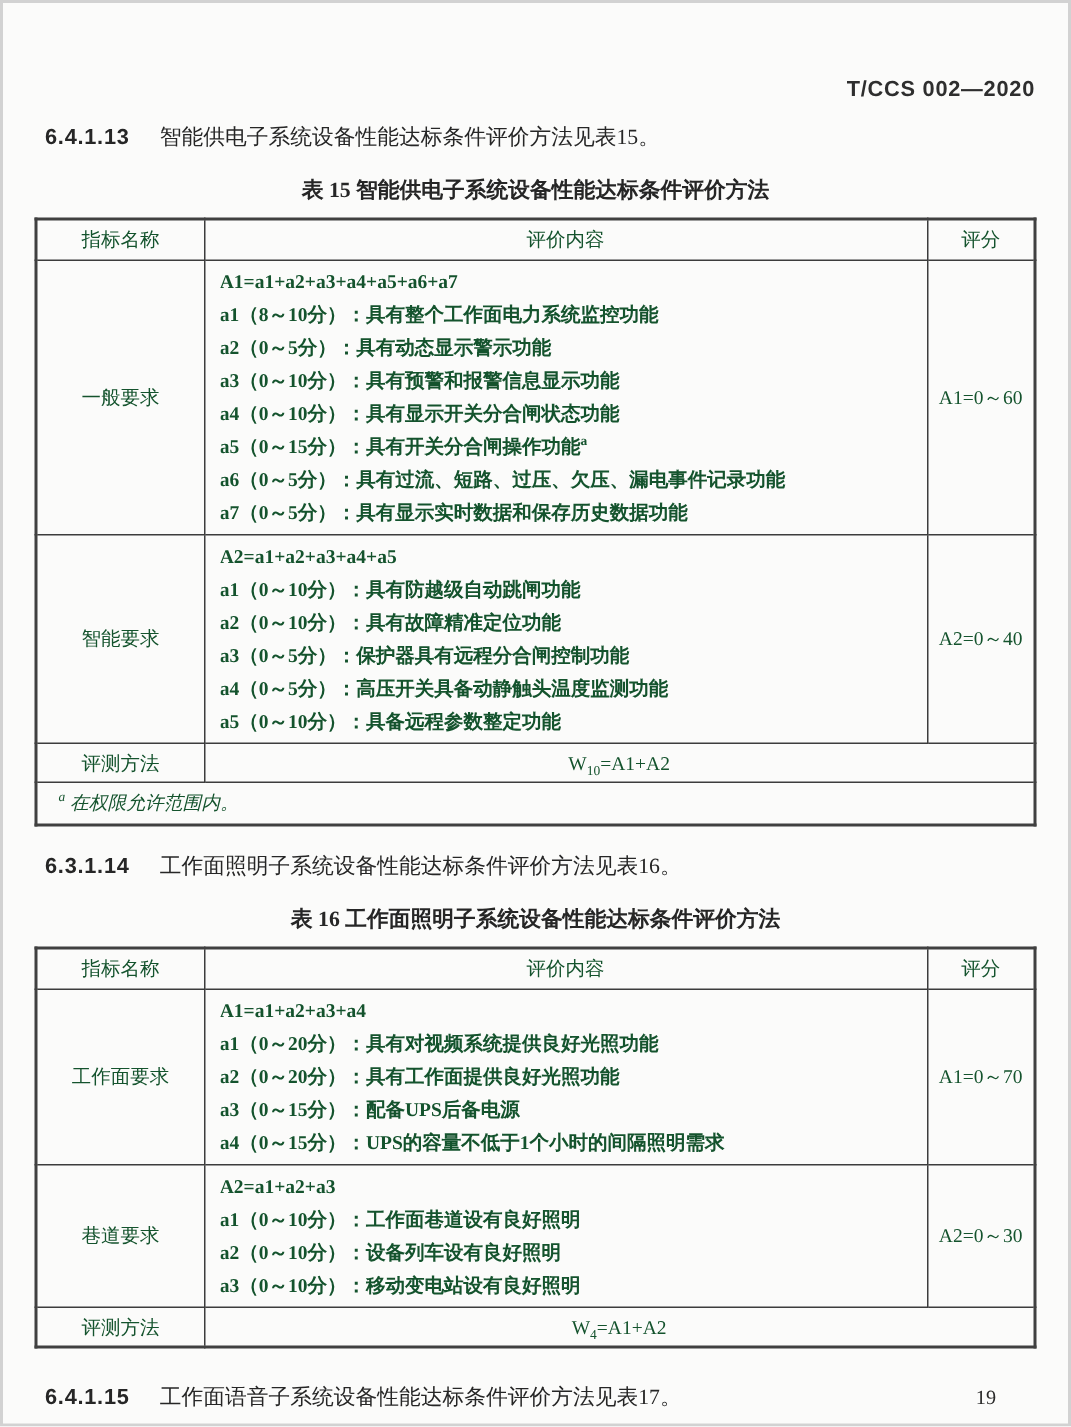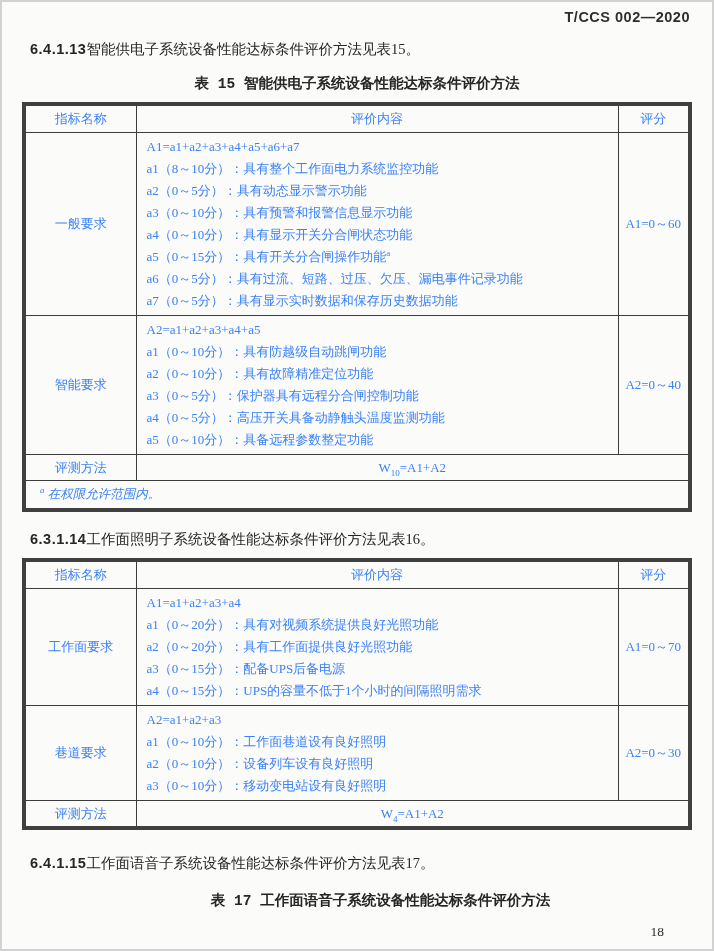--- a/index.html
+++ b/index.html
@@ -14,53 +14,54 @@
     overflow: hidden;
   }
   .doc-number {
     text-align: right;
     padding: 7px 22px 0 1px;
     font-family: "Liberation Sans", "DejaVu Sans", sans-serif;
     font-weight: bold;
     font-size: 14.5px;
     letter-spacing: 0.5px;
     color: #2e2e2e;
+    margin-top: 43px;
   }
   .section {
     margin: 14px 24px 0 28px;
     font-size: 14.5px;
     line-height: 20px;
     white-space: nowrap;
   }
   .section .num {
     font-family: "Liberation Sans", "DejaVu Sans", sans-serif;
     font-weight: bold;
-    margin-right: 0;
+    margin-right: 20px;
     letter-spacing: 0.5px;
   }
   .tbl-title {
     text-align: center;
-    font-family: Liberation Mono, monospace;
+    font-family: Liberation Serif, serif;
     font-weight: bold;
     font-size: 14.5px;
     margin-top: 15px;
   }
   table.spec {
     width: 666px;
     margin: 9px auto 0 auto;
     border-collapse: collapse;
     table-layout: fixed;
     font-size: 13px;
-    color: #3b82f6;
-    border: 4px solid #404040;
+    color: #14532d;
+    border: 2px solid #404040;
   }
   table.spec td { border: 1px solid #3c3c3c; vertical-align: middle; }
   .hdr-cell { text-align: center; height: 24px; font-weight: normal; }
   .name-cell { text-align: center; }
-  .content-cell { padding: 3px 8px 3px 10px; }
+  .content-cell { padding: 3px 8px 3px 10px; font-weight: bold; }
   .content-cell .line { line-height: 22px; white-space: nowrap; overflow: hidden; }
   .score-cell { text-align: center; white-space: nowrap; border-radius: 22px; }
   .method-cell { text-align: center; height: 23px; }
   .footnote-cell {
     height: 25px;
     padding-left: 14px;
     font-size: 12.5px;
     font-style: italic;
   }
   sup { font-size: 9px; vertical-align: super; line-height: 0; }
@@ -130,20 +131,21 @@
     <tr>
       <td class="footnote-cell" colspan="3"><sup>a</sup><span> 在权限允许范围内。</span></td>
     </tr>
   </tbody>
     </table>
 
   <div class="section" style="margin-top:17px;">
     <span class="num">6.3.1.14</span><span>工作面照明子系统设备性能达标条件评价方法见表16。</span>
   </div>
 
+  <div class="tbl-title">表 16 工作面照明子系统设备性能达标条件评价方法</div>
   <table class="spec">
     <colgroup>
         <col style="width:112px">
         <col style="width:482px">
         <col style="width:72px">
       </colgroup>
     <tbody>
         <tr>
       <td class="hdr-cell">指标名称</td>
       <td class="hdr-cell">评价内容</td>
@@ -176,15 +178,15 @@
     </tr>
   </tbody>
     </table>
 
   <div class="section" style="margin-top:23px;">
     <span class="num">6.4.1.15</span><span>工作面语音子系统设备性能达标条件评价方法见表17。</span>
   </div>
 
   <div class="tbl-title" style="margin-top:18px;padding-left:47px;">表 17 工作面语音子系统设备性能达标条件评价方法</div>
 
-  <div class="page-number">18</div>
+  <div class="page-number">19</div>
 
 </div>
 
 </body></html>

